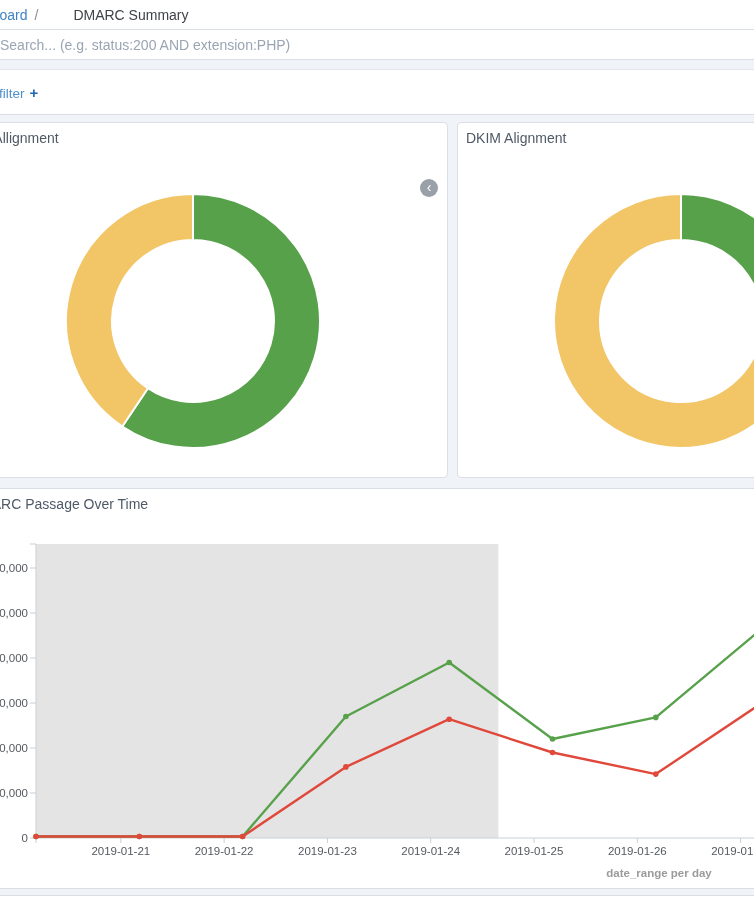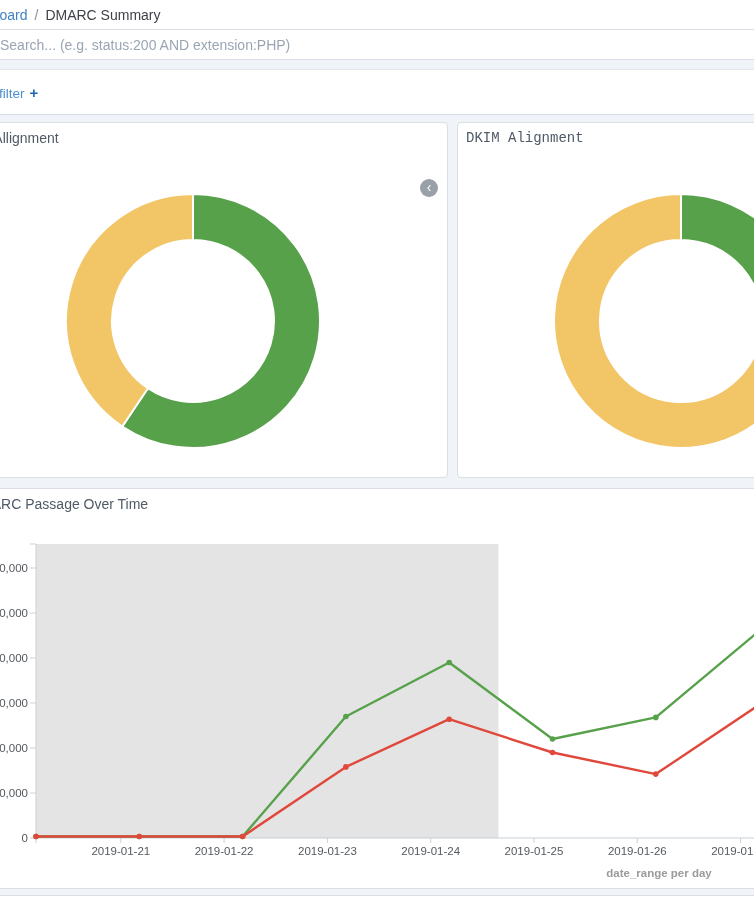--- a/index.html
+++ b/index.html
@@ -5,41 +5,41 @@
   html,body{margin:0;padding:0;background:#fff;font-family:"Liberation Sans",sans-serif;}
   .viewport{position:relative;width:754px;height:898px;overflow:hidden;background:#F0F3F7;}
   .stage{position:absolute;left:-66px;top:0;width:1100px;height:898px;}
 
   
   .topbar{position:absolute;left:0;top:0;width:100%;height:30px;background:#fff;
     border-bottom:1px solid #D8DDE6;box-sizing:border-box;display:flex;align-items:center;
     padding-left:25px;font-size:14px;white-space:nowrap;}
   .crumb-link{color:#4183C4;text-decoration:none;cursor:pointer;}
   .crumb-sep{color:#8A9099;margin:0 7px;}
-  .crumb-current{color:#3F4247;}
+  .crumb-current{color:#3F4247;margin-left:28px;}
 
   .searchbar{position:absolute;left:0;top:30px;width:100%;height:30px;background:#fff;
     border-bottom:1px solid #D8DDE6;box-sizing:border-box;}
   .searchbar input{width:100%;height:29px;border:0;outline:none;margin:0;
     padding:0 0 0 66px;font-size:14px;font-family:inherit;color:#343741;box-sizing:border-box;background:transparent;}
   .searchbar input::placeholder{color:#9AA5B3;opacity:1;}
 
   .filterbar{position:absolute;left:0;top:69px;width:100%;height:46px;background:#fff;
     border-top:1px solid #E3E7ED;border-bottom:1px solid #D8DDE6;box-sizing:border-box;
     display:flex;align-items:center;padding-left:26px;font-size:13.5px;white-space:nowrap;}
   .add-filter{color:#4E90CC;cursor:pointer;}
   .add-filter .plus{color:#2268B5;font-weight:700;margin-left:5px;font-size:15px;}
 
   
   .panel{position:absolute;background:#fff;border:1px solid #DADEE5;border-radius:4px;box-sizing:border-box;}
   .panel-title{position:absolute;top:7px;margin:0;font-size:14px;font-weight:400;color:#4F5A66;white-space:nowrap;}
   #panel-spf{left:15px;top:122px;width:499px;height:356px;}
   #panel-spf .panel-title{left:13px;}
   #panel-dkim{left:523px;top:122px;width:499px;height:356px;}
-  #panel-dkim .panel-title{left:8px;font-family:Liberation Mono, monospace;}
+  #panel-dkim .panel-title{left:8px;}
   #panel-timeline{left:15px;top:488px;width:1007px;height:401px;}
   #panel-timeline .panel-title{left:20px;}
   #panel-next{left:15px;top:895px;width:1007px;height:30px;}
 
   .donut-svg{position:absolute;width:280px;height:280px;top:58px;}
   #donut-spf{left:103px;}
   #donut-dkim{left:83px;}
 
   .legend-toggle{position:absolute;left:470px;top:56px;width:18px;height:18px;border-radius:50%;
     background:#9AA0A8;color:#fff;display:flex;align-items:center;justify-content:center;

